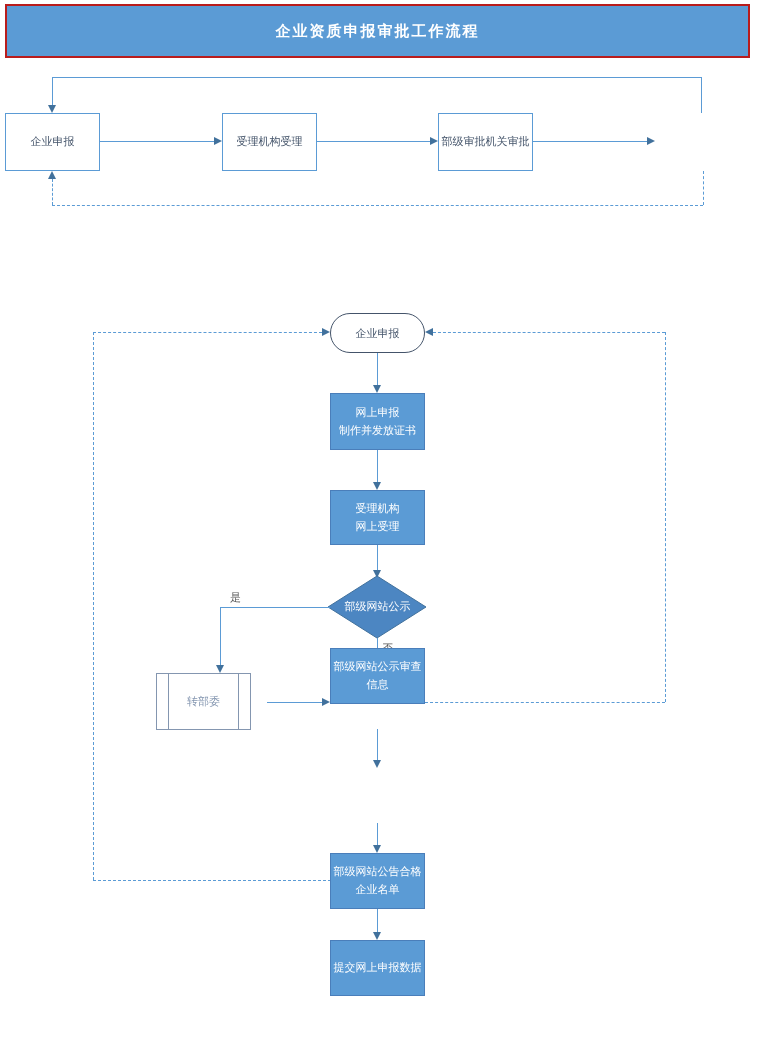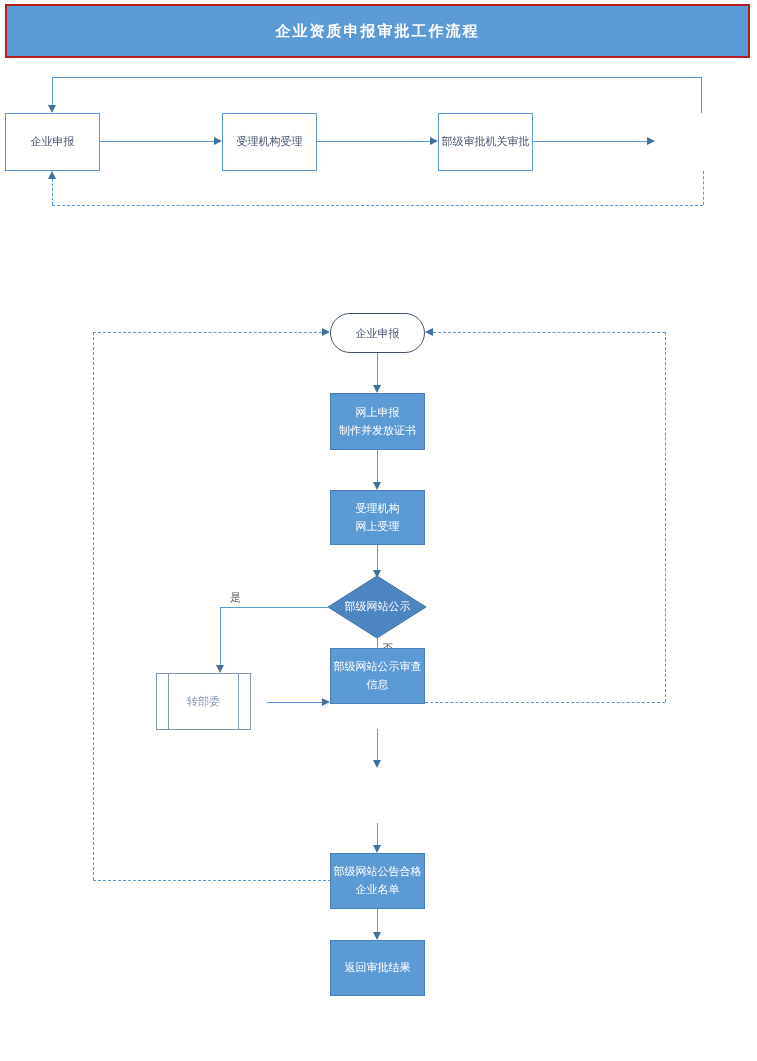--- a/index.html
+++ b/index.html
@@ -134,15 +134,15 @@
 
   <div class="abs vline" style="left:377px;top:823px;height:23px;"></div>
   <div class="abs arr d" style="left:373px;top:845px;"></div>
 
   <div class="abs bbox" style="left:330px;top:853px;width:95px;height:56px;">部级网站公告合格
 企业名单</div>
 
   <div class="abs vline" style="left:377px;top:909px;height:24px;"></div>
   <div class="abs arr d" style="left:373px;top:932px;"></div>
 
-  <div class="abs bbox" style="left:330px;top:940px;width:95px;height:56px;">返回审批结果</div>
+  <div class="abs bbox" style="left:330px;top:940px;width:95px;height:56px;">提交网上申报数据</div>
 
 </div>
 
 </body></html>

